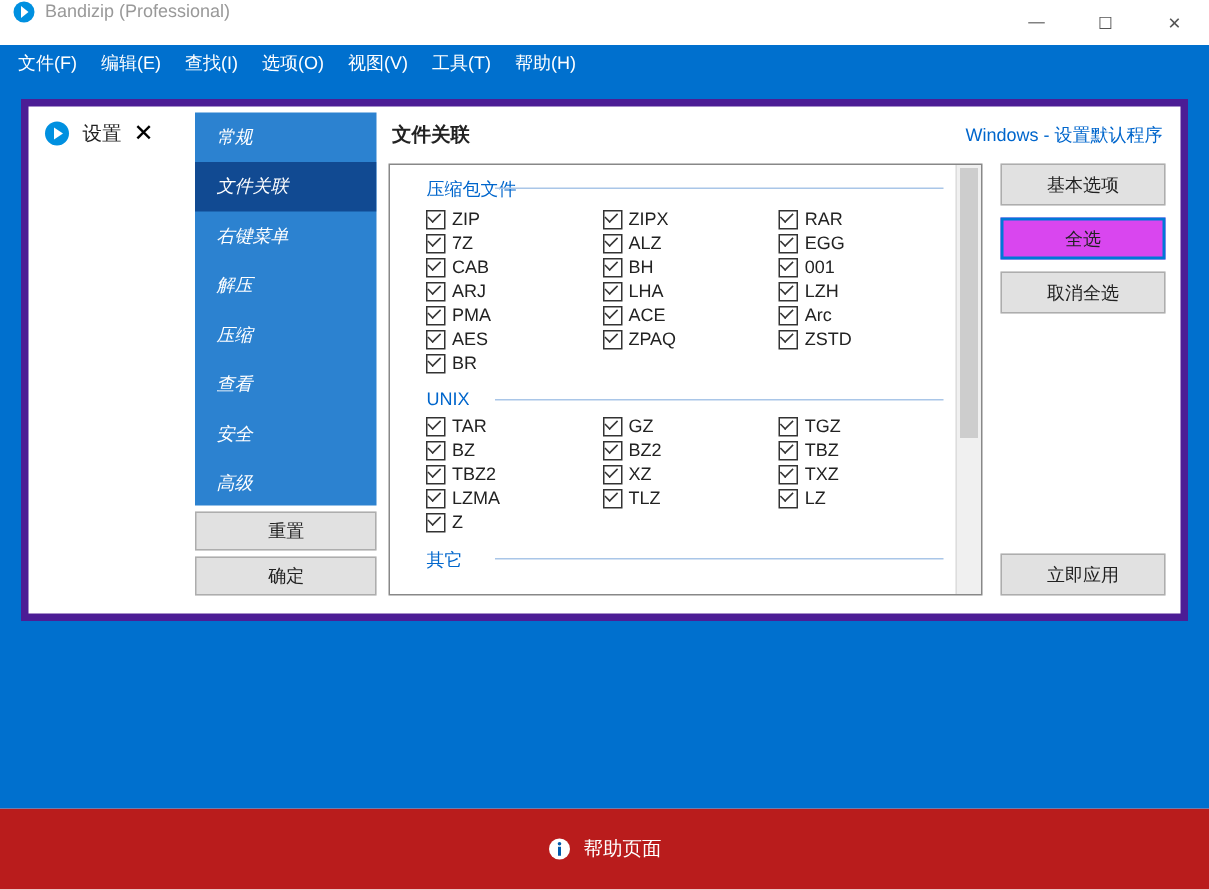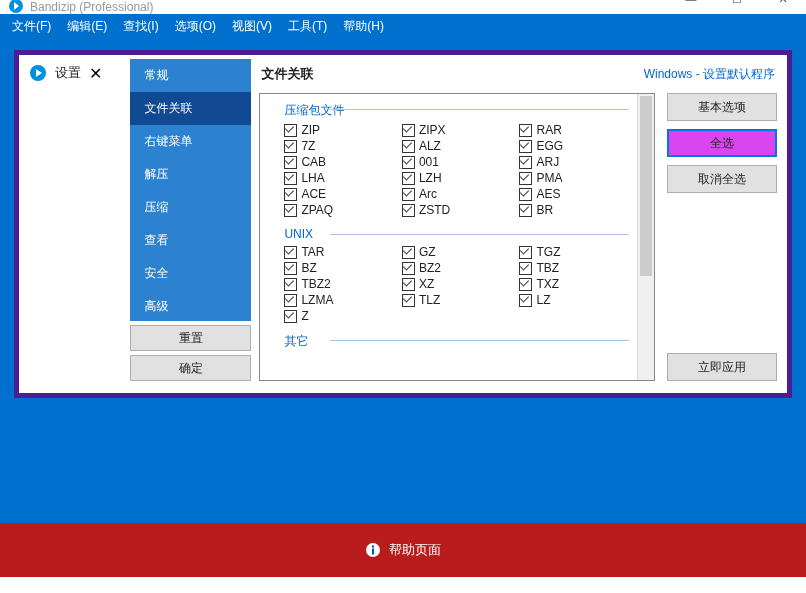--- a/index.html
+++ b/index.html
@@ -1,37 +1,37 @@
 <!DOCTYPE html>
 <html><head>
 <meta charset="utf-8">
 <style>
 * { box-sizing: border-box; margin: 0; padding: 0; font-family: "Segoe UI", "Microsoft YaHei", sans-serif; }
 body { width: 806px; height: 593px; background: #fff; overflow: hidden; }
 
-.titlebar { height: 14px; background: #fff; display: flex; align-items: flex-end; padding-left: 8px; font-size: 12px; color: #999; }
+.titlebar { height: 30px; background: #fff; display: flex; align-items: flex-start; padding-left: 8px; font-size: 12px; color: #999; }
 .titlebar .app-icon { width: 16px; height: 16px; margin-right: 6px; display: flex; align-items: center; justify-content: center; }
 .titlebar .controls { margin-left: auto; display: flex; }
 .titlebar .controls div { width: 46px; height: 30px; display: flex; align-items: center; justify-content: center; color: #555; font-size: 11px; }
 
 .menubar { height: 24px; background: #0070ce; display: flex; align-items: center; padding: 12px 4px; font-size: 12px; color: #fff; }
 .menubar span { padding: 3px 8px; cursor: default; }
 
 .client { background: #0070ce; height: 485px; padding: 12px 14px 0 14px; position: relative; }
 
 .dialog { background: #fff; border: 5px solid #4c1d95; height: 348px; display: flex; flex-direction: row; }
 .dialog-header { height: 36px; display: flex; align-items: center; padding: 0 10px; }
 .dialog-header .dlg-icon { width: 18px; height: 18px; margin-right: 8px; }
 .dialog-header .title { font-size: 13px; color: #222; }
 .dialog-header .close { margin-left: auto; font-size: 16px; color: #000; padding: 4px 8px; cursor: default; }
 
 .dialog-body { flex: 1; display: flex; padding: 4px 10px 12px 10px; gap: 8px; min-height: 0; }
 
 .sidebar { width: 121px; display: flex; flex-direction: column; }
-.sidebar-list { background: #2c82d0; flex: 1; overflow: hidden; }
+.sidebar-list { background: #2c82d0; flex: 1; overflow: hidden; font-style: italic; }
 .sidebar-item { height: 33px; display: flex; align-items: center; padding-left: 14px; color: #fff; font-size: 12px; cursor: default; }
 .sidebar-item.active { background: #114a92; }
 .sidebar-gap { height: 30px; }
 .sidebar-btn { height: 26px; border: 1px solid #adadad; background: #e1e1e1; font-size: 12px; color: #222; display: flex; align-items: center; justify-content: center; cursor: default; margin-top: 4px; }
 
 .content { flex: 1; display: flex; flex-direction: column; min-width: 0; }
 .content-header { display: flex; align-items: center; padding: 6px 2px 10px 2px; }
 .content-header .h-title { font-size: 13px; font-weight: bold; color: #222; }
 .content-header .h-link { margin-left: auto; font-size: 12px; color: #0066cc; cursor: default; }
 
@@ -149,20 +149,24 @@
                   <div class="chk">
                     <span class="box checked"></span>
                     <span>EGG</span>
                   </div>
                   <div class="chk">
                     <span class="box checked"></span>
                     <span>CAB</span>
                   </div>
                   <div class="chk">
                     <span class="box checked"></span>
+                    <span>BH</span>
+                  </div>
+                  <div class="chk">
+                    <span class="box checked"></span>
                     <span>001</span>
                   </div>
                   <div class="chk">
                     <span class="box checked"></span>
                     <span>ARJ</span>
                   </div>
                   <div class="chk">
                     <span class="box checked"></span>
                     <span>LHA</span>
                   </div>

